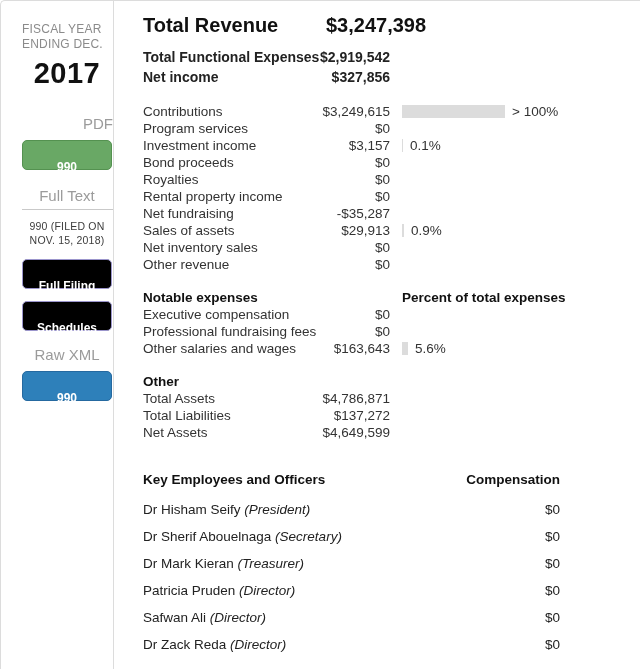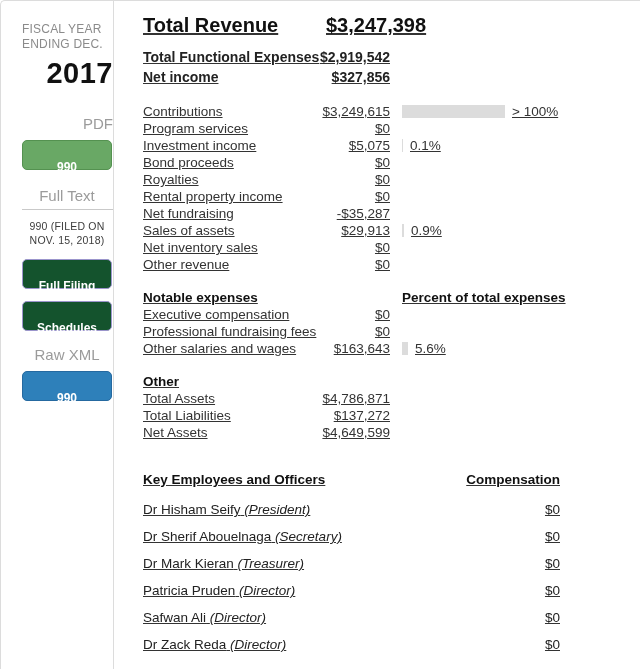--- a/index.html
+++ b/index.html
@@ -22,21 +22,21 @@
     flex: 0 0 113px; width: 113px;
     border-right: 1px solid #dcdcdc;
     padding: 21px 0 0 20px;
     text-align: center;
   }
   .fy-label {
     text-align: left; font-size: 12px; line-height: 15px;
     color: #8b8b8b; letter-spacing: .2px; margin-left: 1px;
   }
   .fy-year {
-    text-align: right; font-size: 29px; font-weight: bold;
+    text-align: center; font-size: 29px; font-weight: bold;
     color: #111; margin-top: 5px; letter-spacing: .5px;
   }
   .side-label { font-size: 15px; color: #9b9b9b; }
   .lbl-pdf { margin-top: 25px; text-align: right; }
   .lbl-fulltext { margin-top: 17px; }
   .lbl-rawxml { margin-top: 15px; }
   .side-rule {
     border: none; border-top: 1px solid #c9c9c9;
     margin: 5px 0 0 1px; width: 91px;
   }
@@ -45,24 +45,24 @@
     color: #3c3c3c; letter-spacing: .2px;
   }
   .btn {
     display: block; width: 90px; height: 30px; line-height: 28px;
     margin: 8px auto 0; border-radius: 5px;
     font-family: inherit; font-size: 12px; font-weight: bold;
     color: #fff; text-align: center; cursor: pointer; padding: 12px;
   }
   .btn-green { background: #69a865; border: 1px solid #549150; }
   .btn-blue  { background: #2e80ba; border: 1px solid #2569a0; }
-  .btn-lav   { background: #14532d; border: 1px solid #9b95cc; margin-top: 12px; }
+  .btn-lav   { background: #000000; border: 1px solid #9b95cc; margin-top: 12px; }
   .caret { font-size: 9px; vertical-align: 1px; }
   
-  .main { flex: 1; padding: 13px 8px 0 29px; text-decoration: underline; }
+  .main { flex: 1; padding: 13px 8px 0 29px; }
   .total-line { display: flex; align-items: baseline; }
   .t-label { font-size: 20px; font-weight: bold; color: #111; width: 183px; }
   .t-value { font-size: 20px; font-weight: bold; color: #111; }
   .summary { margin-top: 10px; width: 247px; font-size: 14px; font-weight: bold; }
   .sum-row { display: flex; line-height: 20px; }
   .sum-row .lbl { flex: 1; color: #222; }
   .sum-row .amt { text-align: right; color: #222; }
   .red { color: #cc2127; }
   .section { margin-top: 16px; }
   .sec-head { display: flex; font-size: 13.5px; font-weight: bold; color: #111; line-height: 17px; }
@@ -143,21 +143,21 @@
             <span class="amt">$0</span>
           </div>
         <div class="pct">
             <span class="bar" style="width: 0px;"></span>
             <span class="ptext"></span>
           </div>
       </div>
       <div class="frow">
         <div class="money">
             <span class="lbl">Investment income</span>
-            <span class="amt">$5,075</span>
+            <span class="amt">$3,157</span>
           </div>
         <div class="pct">
             <span class="bar" style="width: 1px;"></span>
             <span class="ptext">0.1%</span>
           </div>
       </div>
       <div class="frow">
         <div class="money">
             <span class="lbl">Bond proceeds</span>
             <span class="amt">$0</span>

